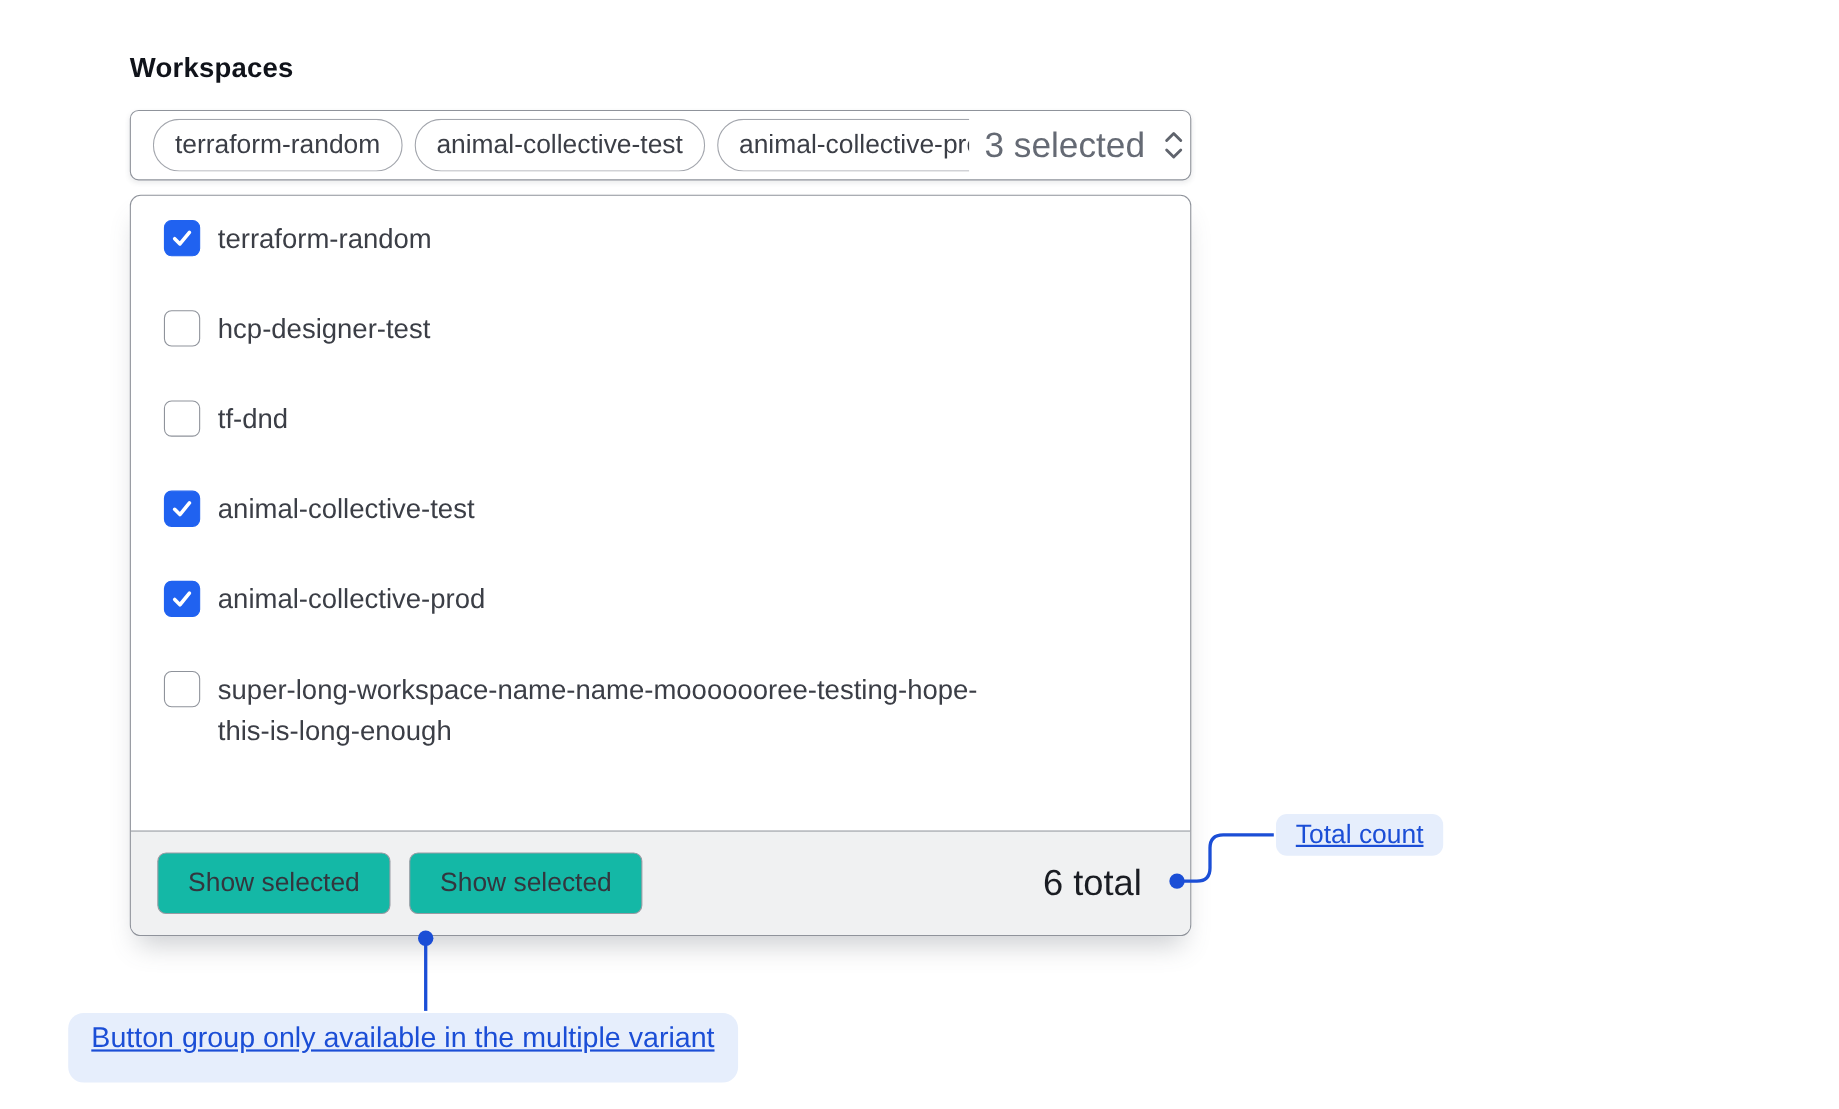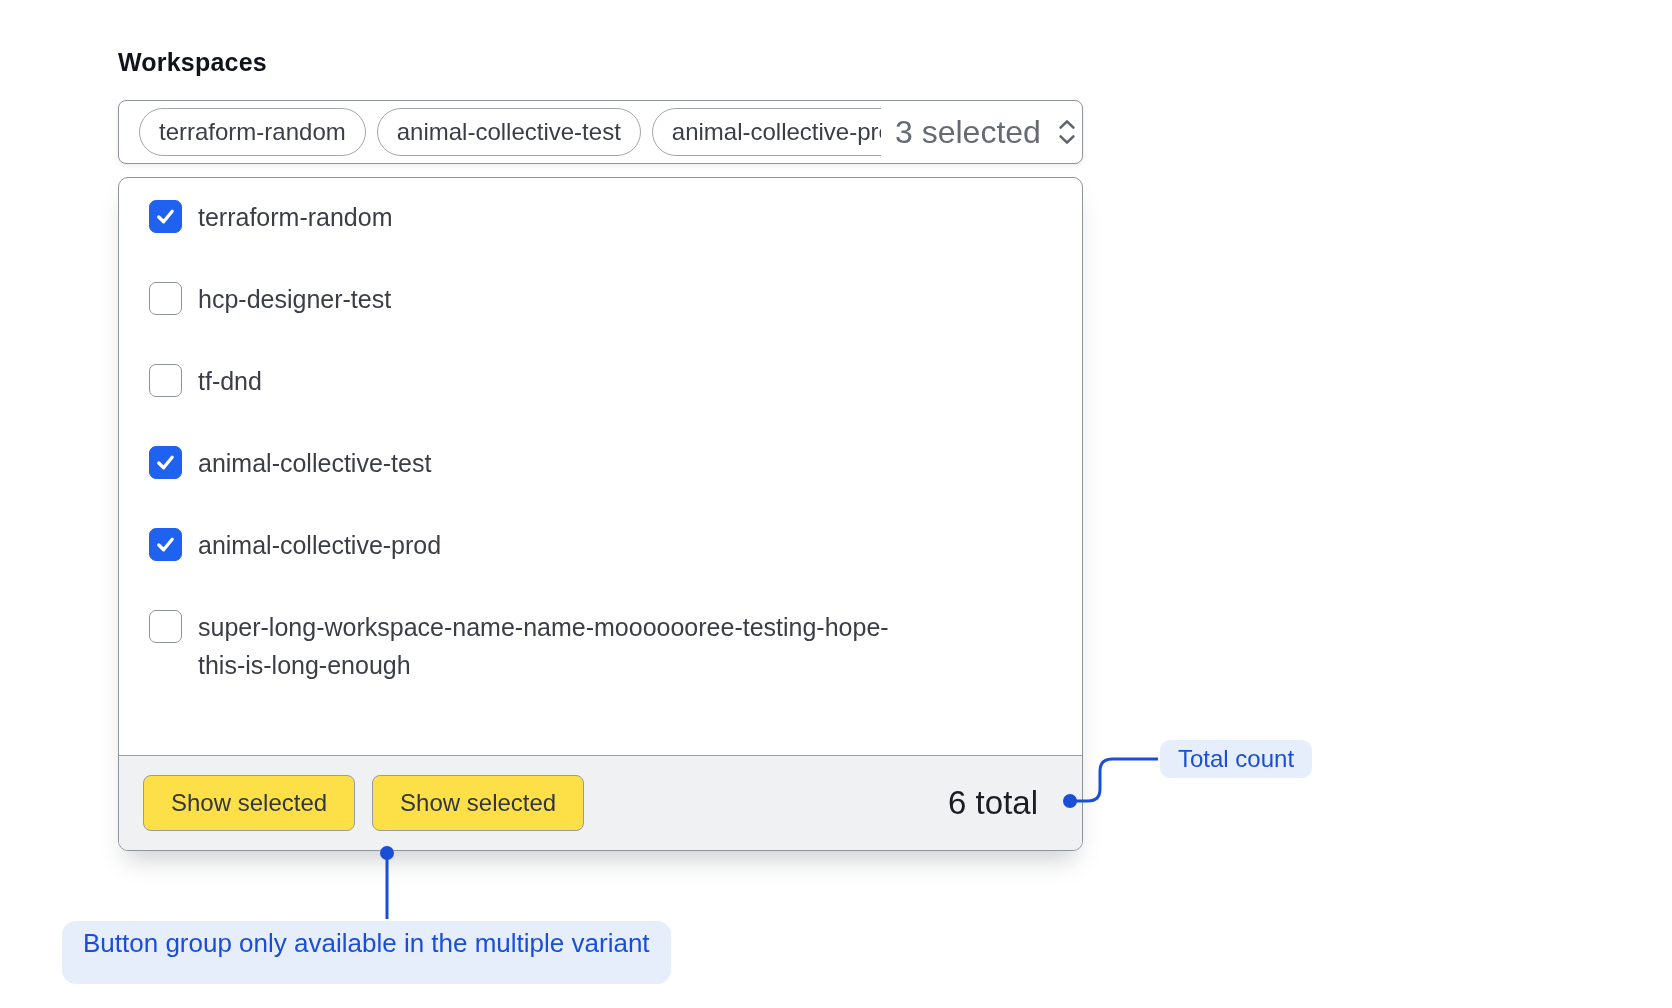--- a/index.html
+++ b/index.html
@@ -64,32 +64,32 @@
     font-size:25px; line-height:38px; color:#3b3e46; max-width:730px;
   }
 
   
   .footer {
     flex:none; height:95px; background:#f0f1f2; border-top:1px solid #9b9ea5;
     display:flex; align-items:center; padding:0 24px; position:relative;
   }
   .btn {
     font-family:inherit; font-size:24px; color:#33363e;
-    background:#fde047; border:1px solid #989ba3; border-radius:8px;
+    background:#14b8a6; border:1px solid #989ba3; border-radius:8px;
     height:56px; padding:0 27px; margin-right:17px; cursor:pointer;
   }
   .total { margin-left:auto; font-size:33px; color:#1a1d23; padding-right:20px; }
 
   
   .connectors { position:absolute; left:0; top:0; width:1672px; height:1008px; pointer-events:none; }
   .connectors path, .connectors line { stroke:var(--ann-blue); stroke-width:3; fill:none; }
   .connectors circle { fill:var(--ann-blue); }
   .callout {
     position:absolute; background:var(--ann-bg); color:var(--ann-blue);
-    font-weight:500; white-space:nowrap;
+    font-weight:500; white-space:nowrap;text-decoration:underline;
   }
   .callout-total {
     left:1160px; top:740px; height:38px; line-height:38px;
     padding:0 18px; border-radius:10px; font-size:24px;
   }
   .callout-group {
     left:62px; top:921px; height:63px; line-height:45px;
     padding:0 21px; border-radius:14px; font-size:26px;
   }
 </style>

